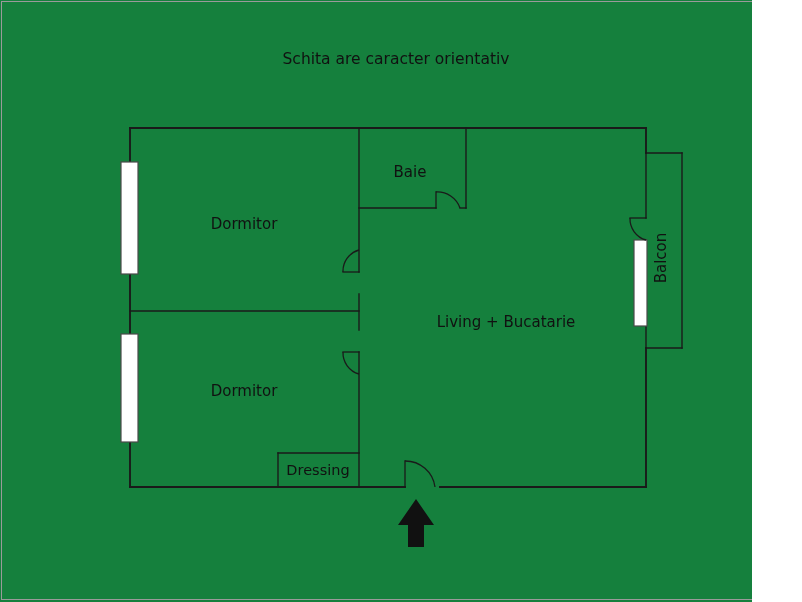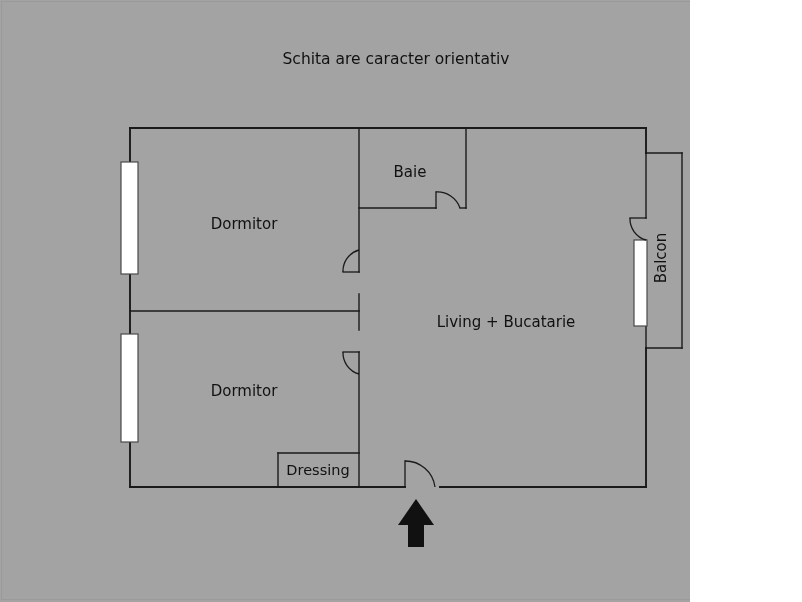--- a/index.html
+++ b/index.html
@@ -5,23 +5,23 @@
   html, body {
     margin: 0;
     padding: 0;
     background: #ffffff;
   }
   body {
     font-family: "DejaVu Sans", sans-serif;
   }
   #page {
     position: relative;
-    width: 690px;
+    width: 752px;
     height: 602px;
-    background: #a3a3a3;
+    background: #15803d;
     box-sizing: border-box;
     overflow: hidden;
   }
   #page-border {
     position: absolute;
     left: 1px;
     top: 1px;
     width: 799px;
     height: 599px;
     border: 1px solid #9a9a9a;

